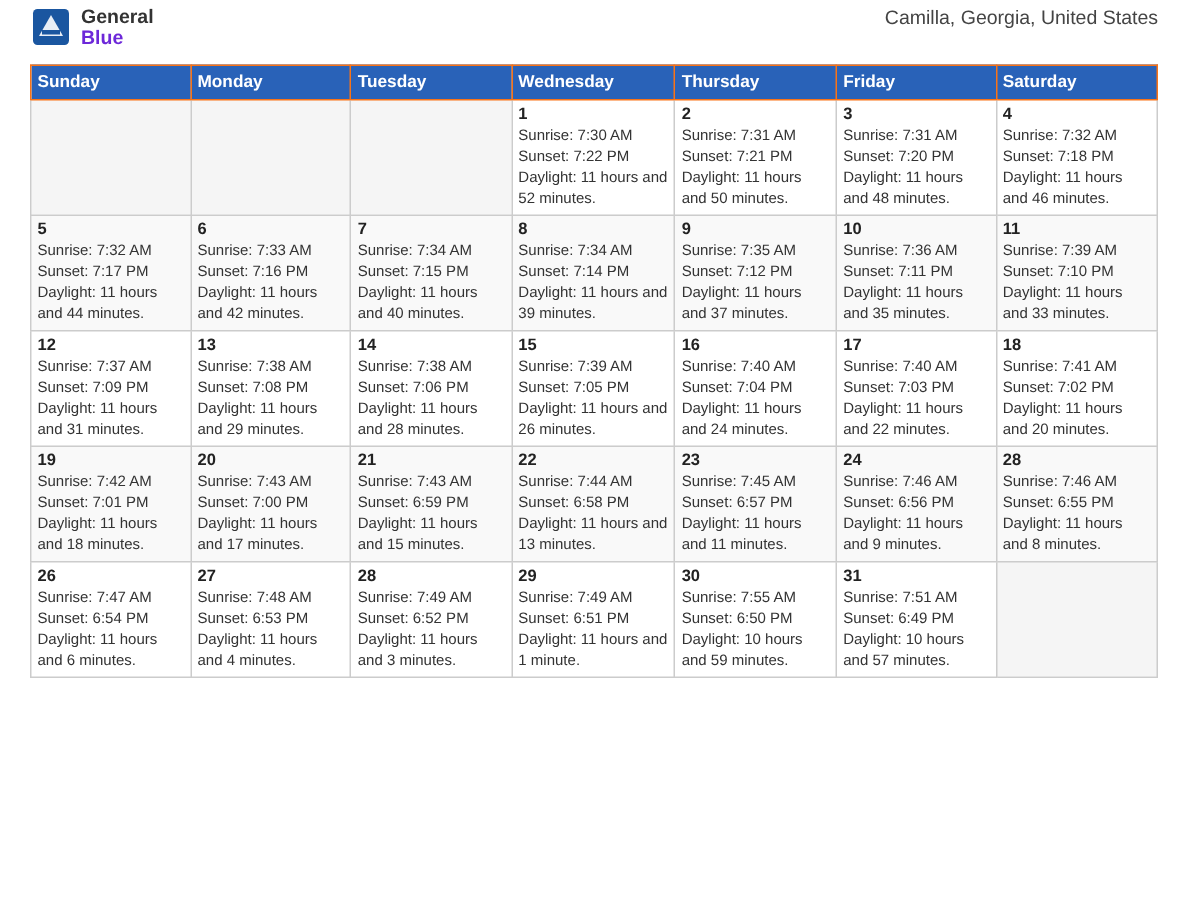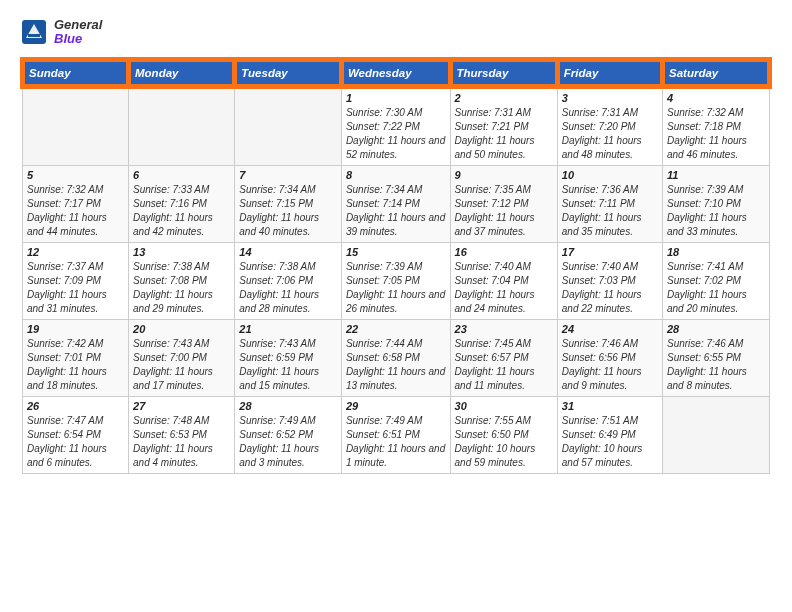--- a/index.html
+++ b/index.html
@@ -6,23 +6,22 @@
     body {
       font-family: Arial, sans-serif;
       background: #fff;
       width: 792px;
       height: 612px;
       overflow: hidden;
     }
     .page {
       width: 792px;
       height: 436px;
-      padding: 18px 20px 14px 20px;
+      padding: 4px 20px 14px 20px;
       background: #fff;
-      font-style: italic;
     }
     .header {
       display: flex;
       justify-content: space-between;
       align-items: flex-start;
       margin-bottom: 10px;
     }
     .logo {
       display: flex;
       align-items: center;
@@ -65,21 +64,21 @@
       border-collapse: collapse;
       border: 1px solid #bbb;
     }
     .calendar th {
       background: #2962b8;
       color: #fff;
       font-size: 11.5px;
       font-weight: bold;
       padding: 5px 4px;
       text-align: left;
-      border: 5px solid #f97316;
+      border: 1px solid #f97316;
     }
     .calendar td {
       vertical-align: top;
       border: 1px solid #ccc;
       padding: 3px 4px;
       width: 113px;
       min-height: 70px;
       font-size: 9.5px;
       color: #333;
       background: #fff;
@@ -116,20 +115,21 @@
         <rect x="2" y="2" width="24" height="24" rx="3" fill="#1a56a0"></rect>
         <polygon points="14,6 22,20 6,20" fill="white" opacity="0.9"></polygon>
         <rect x="8" y="16" width="12" height="3" fill="#1a56a0"></rect>
       </svg>
       <div class="logo-text">
         <span class="logo-general">General</span>
         <span class="logo-blue">Blue</span>
       </div>
     </div>
     <div class="title-block">
+      <div class="location">Camilla, Georgia, United States</div>
     </div>
   </div>
 
   <table class="calendar">
     <thead>
       <tr>
         <th>Sunday</th>
         <th>Monday</th>
         <th>Tuesday</th>
         <th>Wednesday</th>

